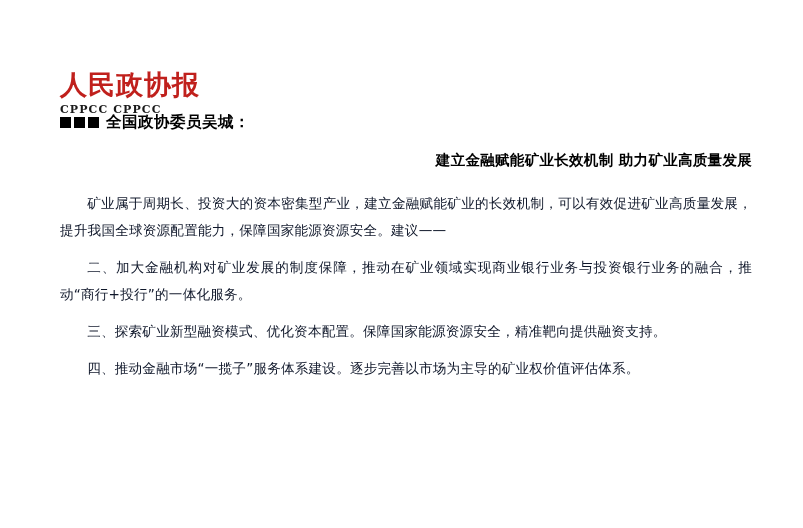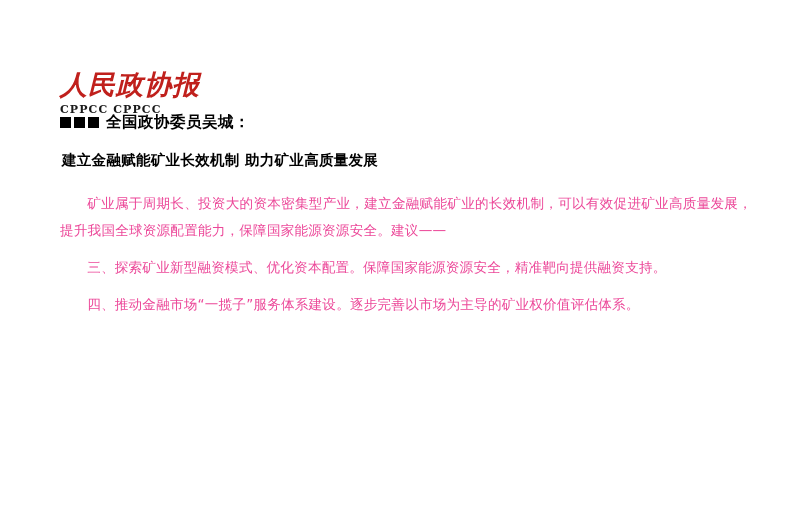--- a/index.html
+++ b/index.html
@@ -24,21 +24,20 @@
     position: absolute;
     left: 60px;
     top: 70px;
     width: 180px;
   }
   .masthead-title {
     color: #c0201c;
     font-family: "DejaVu Serif", "Liberation Serif", serif;
     font-size: 27px;
     font-weight: bold;
-    font-style: italic;
     letter-spacing: 1px;
     line-height: 1.1;
     white-space: nowrap;
   }
   .masthead-sub {
     color: #1a1a1a;
     font-family: "DejaVu Serif", "Liberation Serif", serif;
     font-size: 11px;
     font-weight: bold;
     letter-spacing: 1.1px;
@@ -79,24 +78,25 @@
     letter-spacing: 0.5px;
   }
   .headline {
     font-size: 14.5px;
     font-weight: bold;
     color: #000;
     line-height: 1.5;
     margin-bottom: 19px;
     letter-spacing: 0.3px;
     padding-left: 2px;
+    text-align: right;
   }
   .para {
     font-size: 13.6px;
-    color: #ec4899;
+    color: #0f172a;
     line-height: 1.95;
     margin-bottom: 11px;
     text-align: justify;
     text-justify: inter-ideograph;
     text-indent: 2em;
     letter-spacing: 0.2px;
   }
   .para.tight {
     margin-bottom: 10px;
   }
@@ -118,18 +118,19 @@
         <span class="sq"></span>
         <span class="sq"></span>
         <span class="sq"></span>
       </span>
       <span class="speaker-name">全国政协委员吴城：</span>
     </div>
 
     <div class="headline">建立金融赋能矿业长效机制 助力矿业高质量发展</div>
 
     <div class="para">矿业属于周期长、投资大的资本密集型产业，建立金融赋能矿业的长效机制，可以有效促进矿业高质量发展，提升我国全球资源配置能力，保障国家能源资源安全。建议——</div>
+    <div class="para">二、加大金融机构对矿业发展的制度保障，推动在矿业领域实现商业银行业务与投资银行业务的融合，推动“商行+投行”的一体化服务。</div>
     <div class="para tight">三、探索矿业新型融资模式、优化资本配置。保障国家能源资源安全，精准靶向提供融资支持。</div>
     <div class="para tight">四、推动金融市场“一揽子”服务体系建设。逐步完善以市场为主导的矿业权价值评估体系。</div>
 
   </div>
 
 </div>
 
 </body></html>

